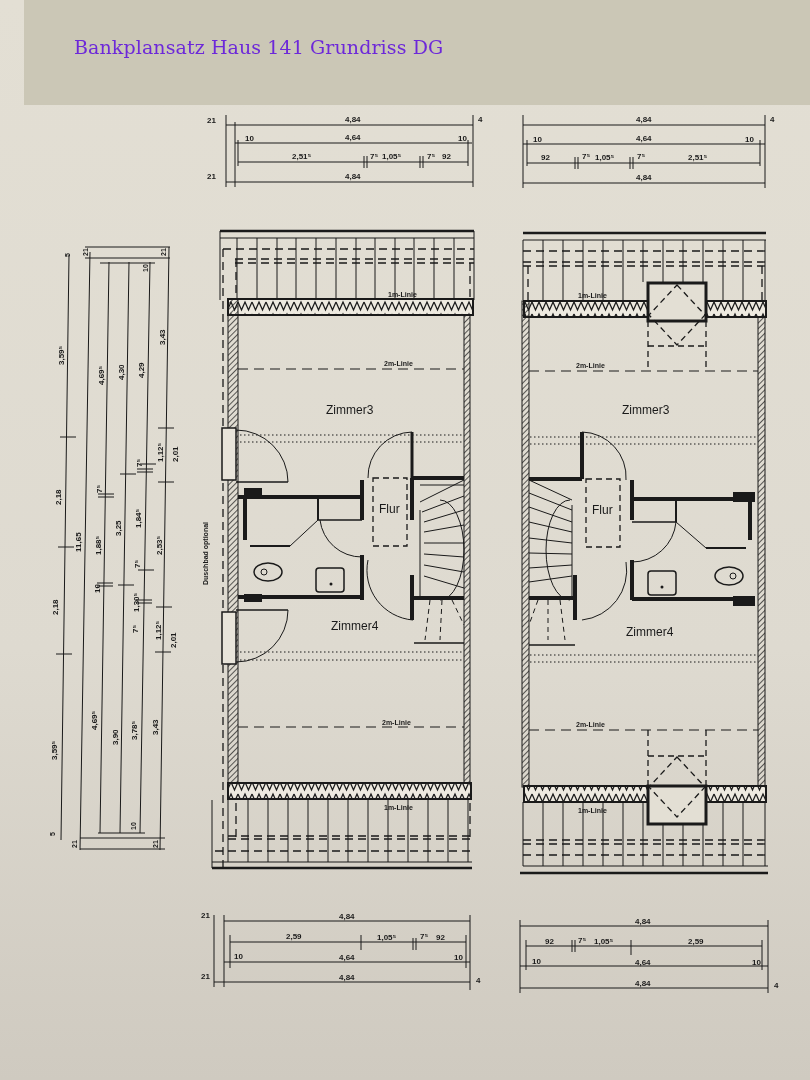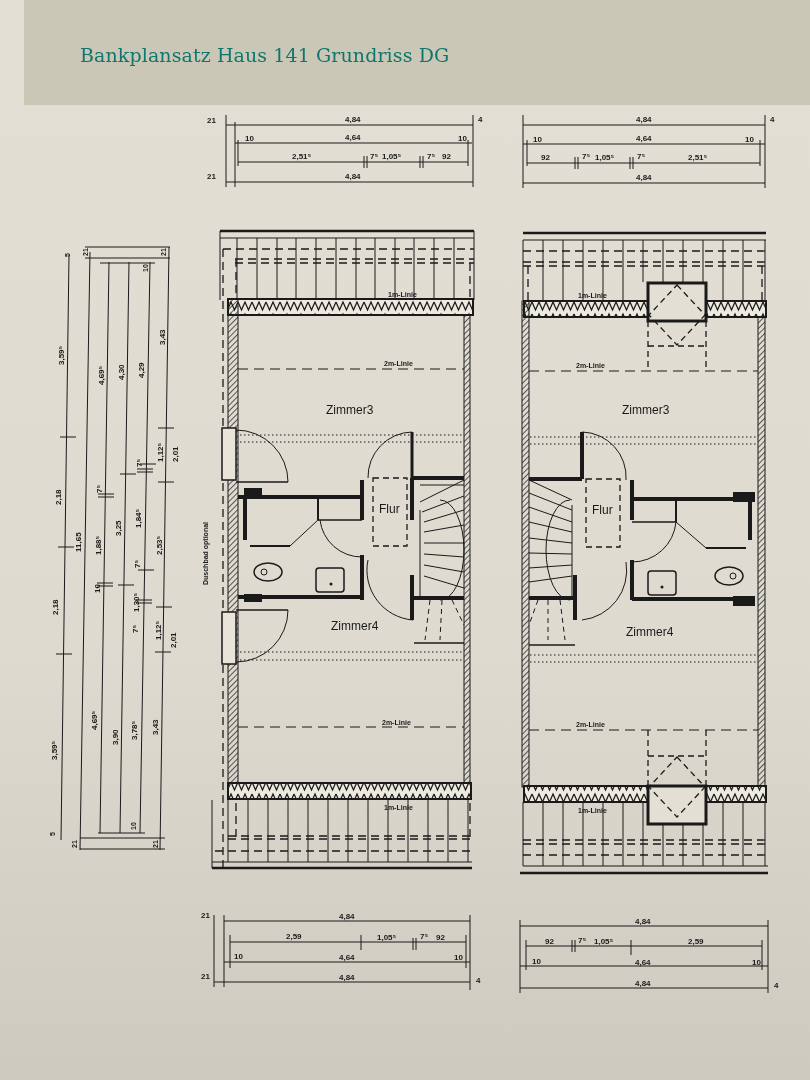--- a/index.html
+++ b/index.html
@@ -1,19 +1,19 @@
 <!DOCTYPE html>
 <html><head>
 <meta charset="utf-8">
 <style>
   html,body{margin:0;padding:0;}
   body{width:810px;height:1080px;overflow:hidden;background:#d9d4c8;font-family:"Liberation Sans",sans-serif;position:relative;}
   .paper{position:absolute;left:0;top:0;width:810px;height:1080px;background:linear-gradient(180deg,#e3dfd4 0%,#dedad0 60%,#cfcac0 100%);}
   .header-band{position:absolute;left:24px;top:0;width:786px;height:105px;background:#cbc7b6;}
-  .title{position:absolute;left:80px;top:36px;font-family:"DejaVu Serif",serif;font-size:19px;color:#0f766e;letter-spacing:0.1px;margin-top:8px;}
+  .title{position:absolute;left:74px;top:36px;font-family:"DejaVu Serif",serif;font-size:19px;color:#6d28d9;letter-spacing:0.1px;}
   svg text{font-family:"Liberation Sans",sans-serif;fill:#1a1a1a;}
   .dim{font-size:8px;font-weight:bold;}
   .room{font-size:12px;}
   .small{font-size:7px;font-weight:bold;}
 </style>
 </head>
 <body>
 
 <div class="paper"></div>
 <div class="header-band"></div>

